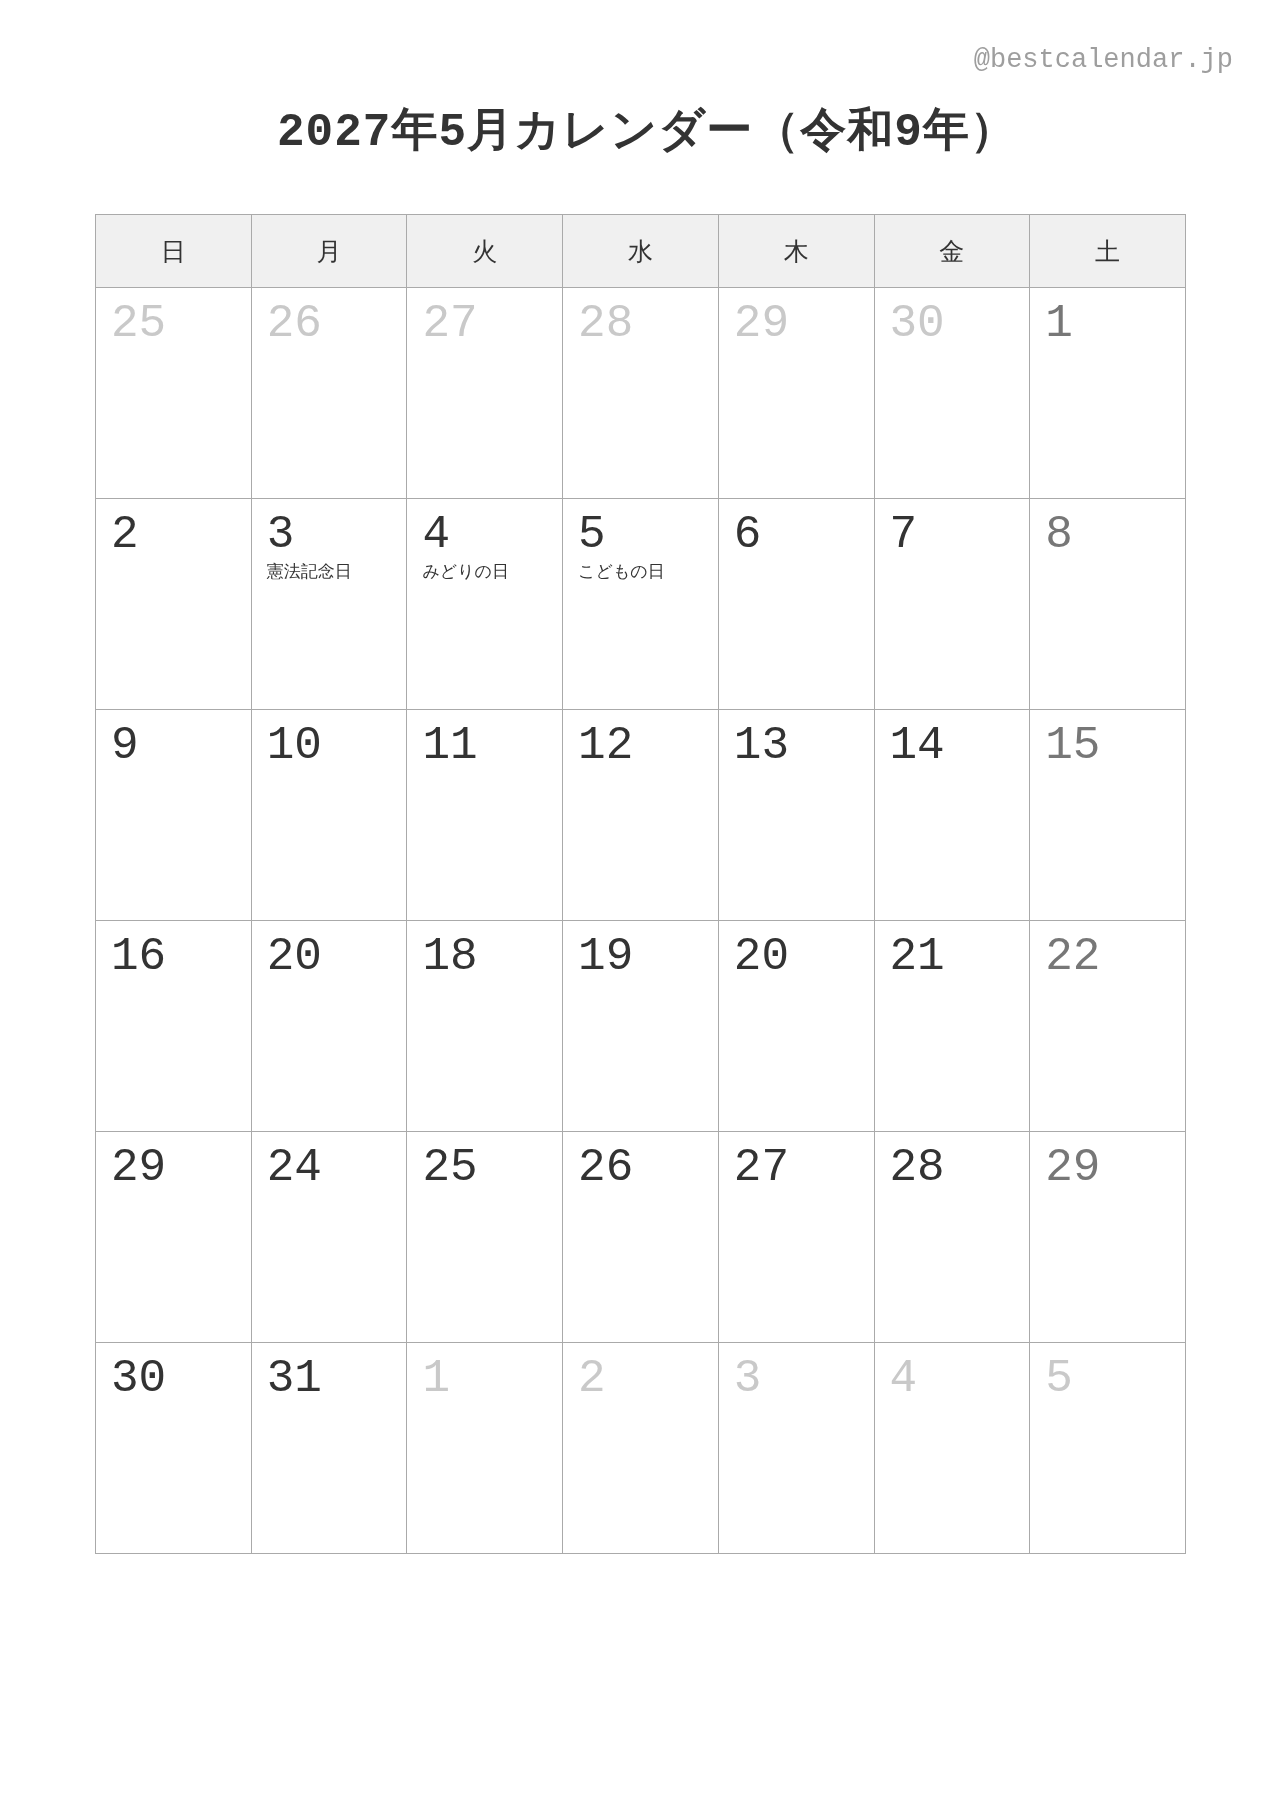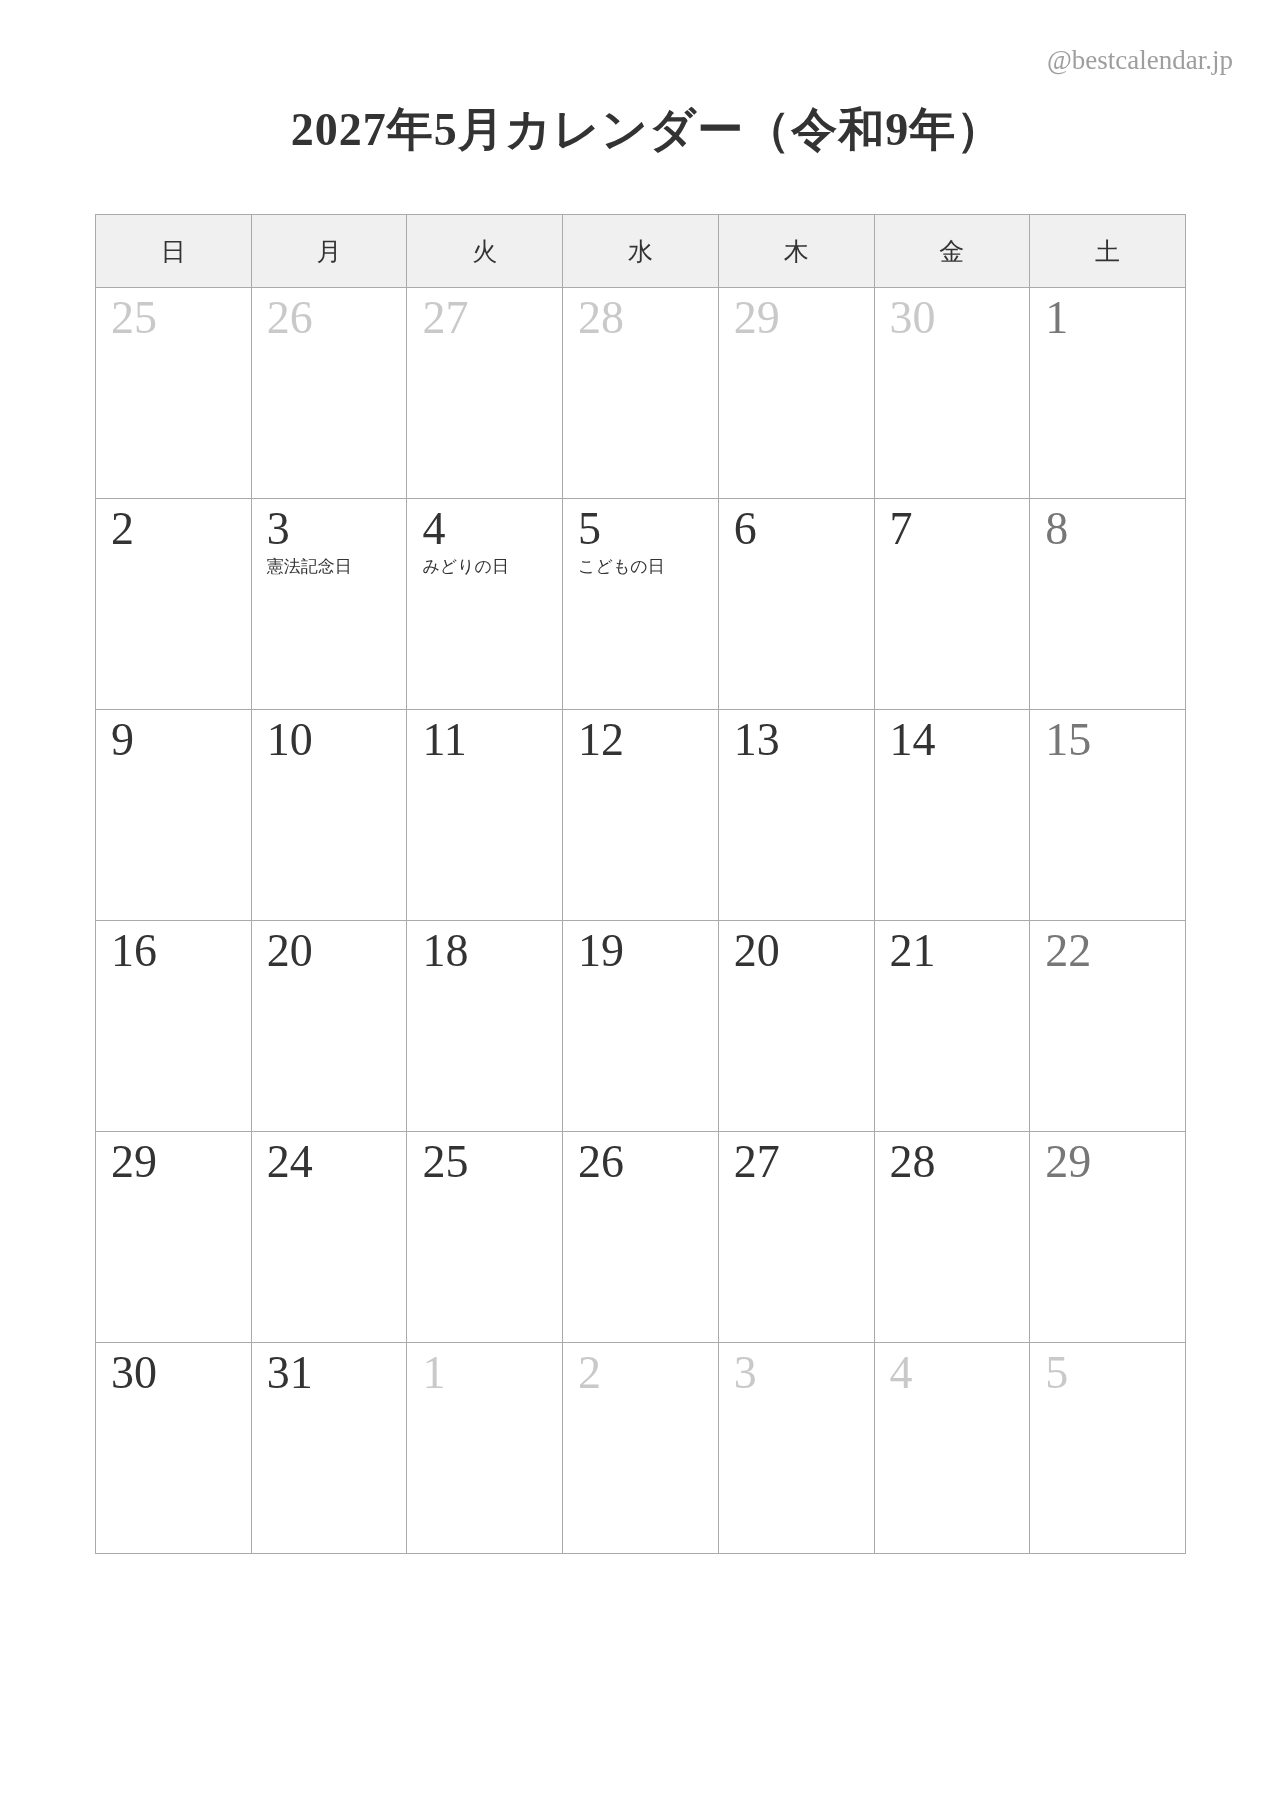--- a/index.html
+++ b/index.html
@@ -1,18 +1,18 @@
 <!DOCTYPE html>
 <html lang="ja" style="--text: #333333; --saturday-text: #777777; --out-month-text: #c9c9c9; --header-bg: #f0f0f0; --border: #aaaaaa; --watermark-text: #9e9e9e;"><head>
 <meta charset="utf-8">
 <style>
   html,body { margin:0; padding:0; background:#ffffff; }
   .page {
     position:relative; width:1280px; height:1811px; background:#ffffff;
-    font-family:Liberation Serif, serif; overflow:hidden;
+    font-family:Liberation Mono, monospace; overflow:hidden;
   }
   .watermark {
     position:absolute; top:44px; right:47px;
     font-size:27px; line-height:1.2; color:var(--watermark-text,#9e9e9e);
   }
   .title {
     position:absolute; top:92px; left:0; width:100%; margin:7px;
     text-align:center; font-size:46px; font-weight:600; letter-spacing:1px;
     color:var(--text,#333333);
   }
@@ -25,21 +25,21 @@
   }
   table.calendar thead tr { height:73px; }
   table.calendar tbody tr { height:211px; }
   table.calendar th {
     background:var(--header-bg,#f0f0f0);
     font-size:25px; font-weight:500; color:var(--text,#333333);
     text-align:center; vertical-align:middle;
   }
   table.calendar td {
     background:#ffffff; vertical-align:top; text-align:left;
-    padding:4px 8px 8px 15px;
+    padding:10px 8px 8px 15px;
   }
   .num {
     font-size:46px; line-height:1.15; font-weight:400;
     color:var(--text,#333333);
   }
   td.sat .num { color:var(--saturday-text,#777777); }
   td.out .num { color:var(--out-month-text,#c9c9c9); }
   .holiday {
     font-size:17px; line-height:1.3;
     color:var(--text,#333333); min-height:20px;

